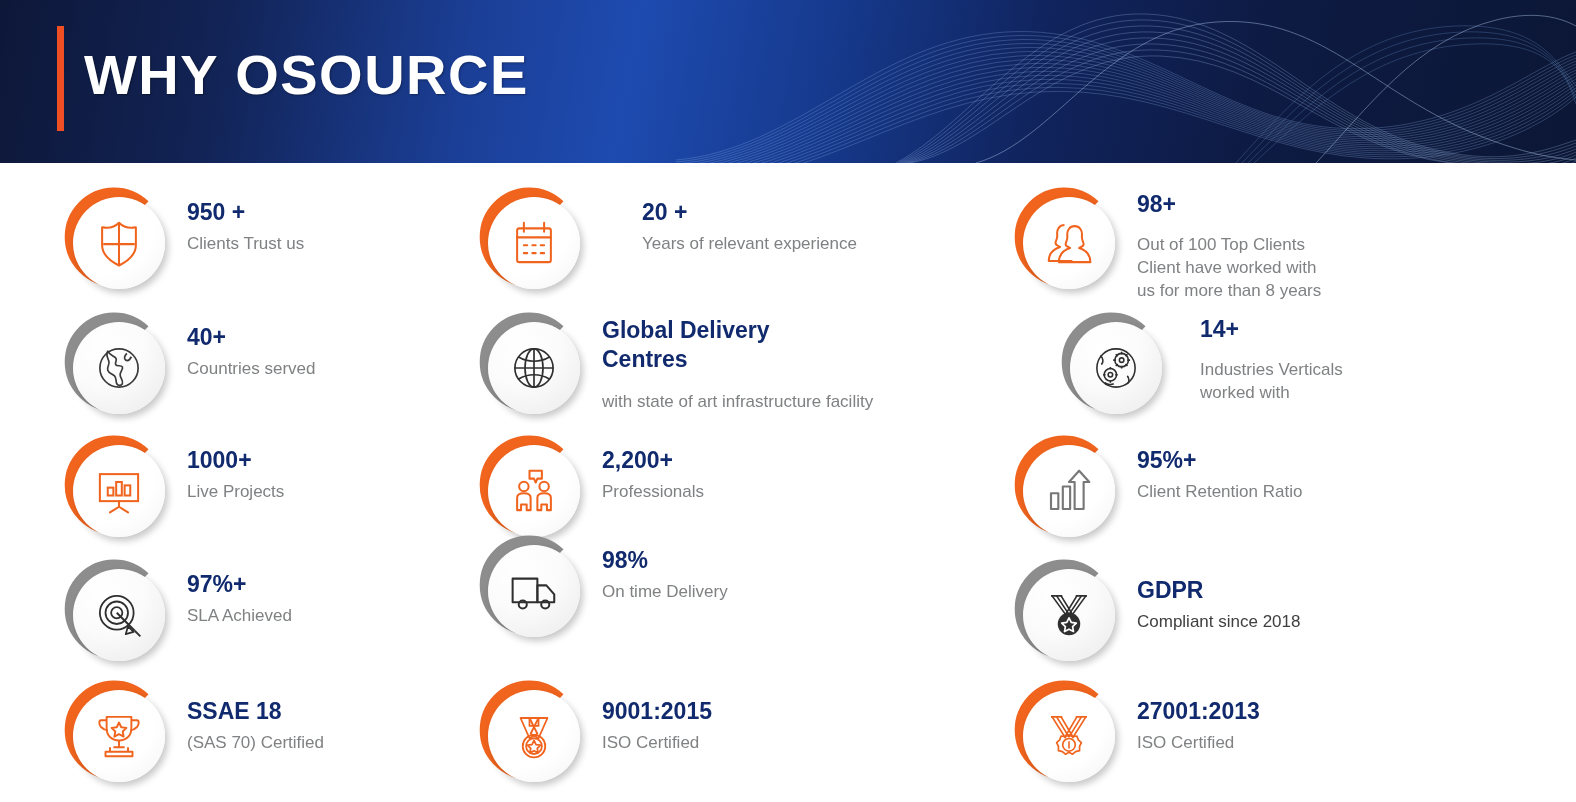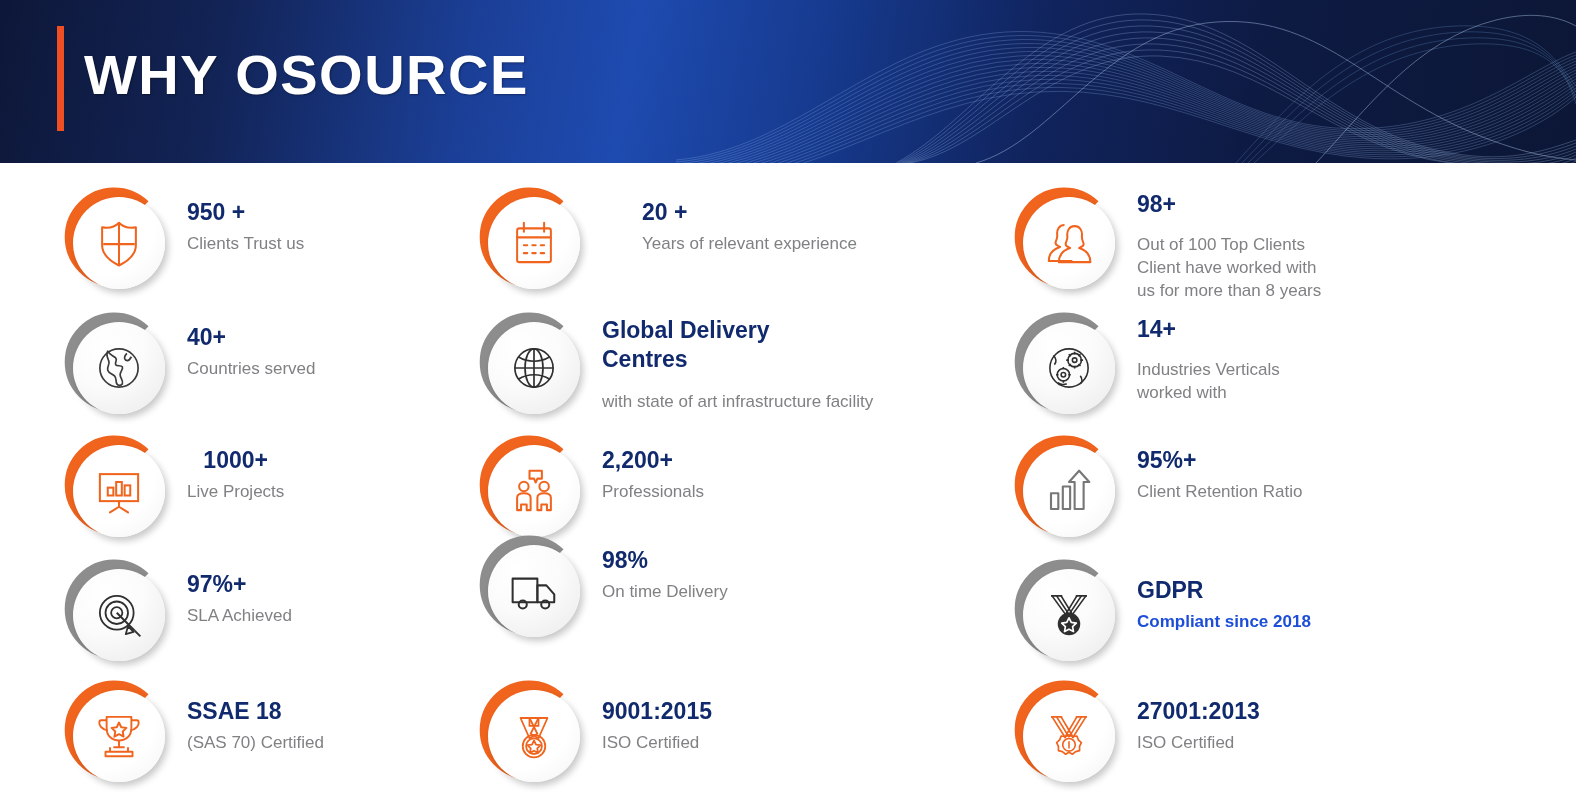--- a/index.html
+++ b/index.html
@@ -100,21 +100,21 @@
     white-space: nowrap;
   }
   .txt .value.two-line { white-space: normal; line-height: 1.28; }
   .txt .label {
     font-size: 17px;
     color: #7f8183;
     line-height: 1.35;
     margin-top: 7px;
     white-space: pre-line;
   }
-  .txt .label.navy { color: #1d4ed8; font-weight: bold; }
+  .txt .label.navy { color: #404040; }
   .txt .label.gap { margin-top: 16px; }
   .txt.pad-sm { padding-top: 8px; }
   .txt.pad-lg { padding-top: 22px; }
 </style>
 </head>
 <body>
 
 <div class="header">
   <svg class="header-waves" viewBox="0 0 900 163" preserveAspectRatio="none">
     <g fill="none" stroke="#8fb5e8" stroke-width="0.5" opacity="0.55">
@@ -264,21 +264,21 @@
           </g>
         </svg>
       </div>
     </div>
     <div class="txt pad-sm">
       <div class="value two-line" style="max-width:185px;">Global Delivery Centres</div>
       <div class="label gap">with state of art infrastructure facility</div>
     </div>
   </div>
 
-  <div class="stat" style="left:1005px; top:145px;">
+  <div class="stat" style="left:1052px; top:145px;gap:16px;">
     <div class="badge">
       <svg class="arc" viewBox="0 0 108 108">
         <path d="M 89 23 A 43 43 0 1 0 89 85" fill="none" stroke="#8d8d8d" stroke-width="13"></path>
       </svg>
       <div class="disc greyface">
         <svg class="icon" viewBox="0 0 48 48">
           <g fill="none" stroke="#2f2f2f" stroke-width="1.4">
             <circle cx="24" cy="24" r="17"></circle>
             <circle cx="29" cy="17" r="6"></circle>
             <circle cx="29" cy="17" r="2"></circle>
@@ -291,21 +291,21 @@
         </svg>
       </div>
     </div>
     <div class="txt pad-sm">
       <div class="value">14+</div>
       <div class="label gap">Industries Verticals
 worked with</div>
     </div>
   </div>
 
-  <div class="stat" style="left:55px; top:268px;text-align:center;">
+  <div class="stat" style="left:55px; top:268px;">
     <div class="badge">
       <svg class="arc" viewBox="0 0 108 108">
         <path d="M 89 23 A 43 43 0 1 0 89 85" fill="none" stroke="#f0641e" stroke-width="13"></path>
       </svg>
       <div class="disc">
         <svg class="icon" viewBox="0 0 48 48">
           <g fill="none" stroke="#f0641e" stroke-width="1.8" stroke-linecap="round">
             <rect x="7" y="9" width="34" height="24"></rect>
             <rect x="14" y="21" width="5" height="7"></rect>
             <rect x="21.5" y="16" width="5" height="12"></rect>

